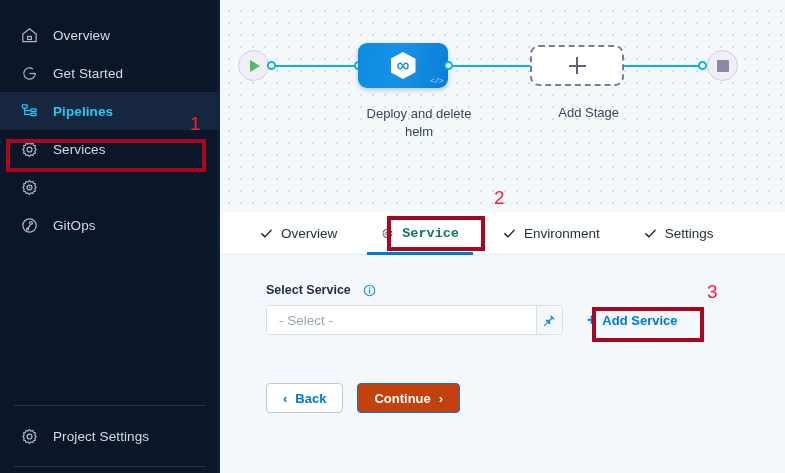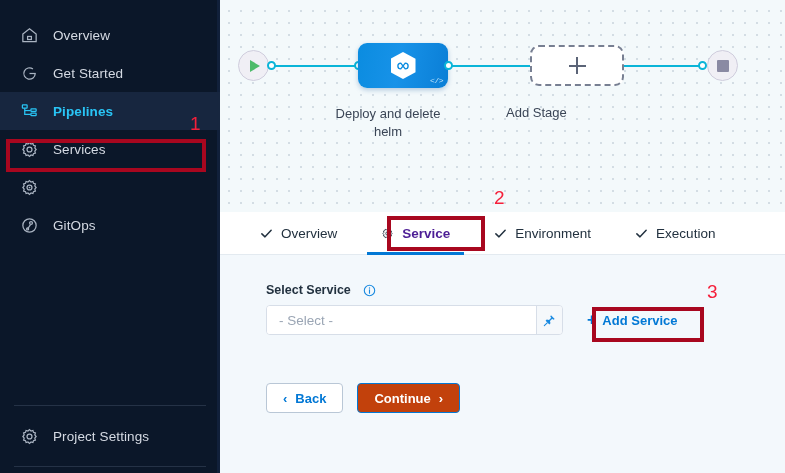--- a/index.html
+++ b/index.html
@@ -152,21 +152,21 @@
     position: absolute;
     right: 5px; bottom: 3px;
     font-size: 8px;
     color: #bfe3fb;
     font-family: "Liberation Mono", monospace;
     letter-spacing: -.5px;
   }
 
   .stage-label {
     position: absolute;
-    left: 103px; top: 105px;
+    left: 134px; top: 105px;
     width: 130px;
     text-align: center;
     font-size: 13px;
     line-height: 18px;
     color: #3a4556;
   }
 
   .add-stage-box {
     position: absolute;
     left: 310px; top: 45px;
@@ -175,23 +175,23 @@
     border-radius: 9px;
     background: #ffffff;
     display: flex; align-items: center; justify-content: center;
     cursor: pointer;
   }
   .plus-v, .plus-h { position: absolute; background: #5b6477; }
   .plus-v { width: 2px; height: 17px; }
   .plus-h { width: 17px; height: 2px; }
   .add-stage-label {
     position: absolute;
-    left: 286px; top: 105px;
+    left: 279px; top: 105px;
     width: 120px;
-    text-align: left;
+    text-align: right;
     font-size: 13px;
     color: #3a4556;
   }
 
   
   .tabs {
     position: relative;
     height: 43px;
     background: #ffffff;
     border-bottom: 1px solid #e3eaf0;
@@ -206,21 +206,21 @@
     gap: 8px;
     height: 43px;
     padding: 0 22px;
     cursor: pointer;
     position: relative;
   }
   .tab .tab-label {
     font-size: 13.5px;
     color: #22313f;
   }
-  .tab.active .tab-label { font-weight: bold; color: #4c1d95; }
+  .tab.active .tab-label { font-weight: bold; color: #0f766e; font-family: Liberation Mono, monospace; }
   .tab.active::after {
     content: "";
     position: absolute;
     left: 8px; right: 8px; bottom: 0;
     height: 3px;
     background: #0278d5;
   }
   .tick { width: 13px; height: 13px; display:block; }
 
   
@@ -482,21 +482,21 @@
         <svg class="tick" viewBox="0 0 14 14" fill="none" stroke="#22313f" stroke-width="1.6" stroke-linecap="round" stroke-linejoin="round">
             <path d="M2 7.4 L5.4 10.6 L12 3.6"></path>
           </svg>
         <span class="tab-label">Environment</span>
       </div>
 
       <div class="tab">
         <svg class="tick" viewBox="0 0 14 14" fill="none" stroke="#22313f" stroke-width="1.6" stroke-linecap="round" stroke-linejoin="round">
             <path d="M2 7.4 L5.4 10.6 L12 3.6"></path>
           </svg>
-        <span class="tab-label">Execution</span>
+        <span class="tab-label">Settings</span>
       </div>
     </div>
 
     <div class="form-area">
 
       <div class="field-label">
         <span>Select Service</span>
         <svg class="info-ico" viewBox="0 0 14 14" fill="none" stroke="#1a8ae0" stroke-width="1.2">
           <circle cx="7" cy="7" r="5.6"></circle>
           <path d="M7 6.2 V10" stroke-linecap="round"></path>

